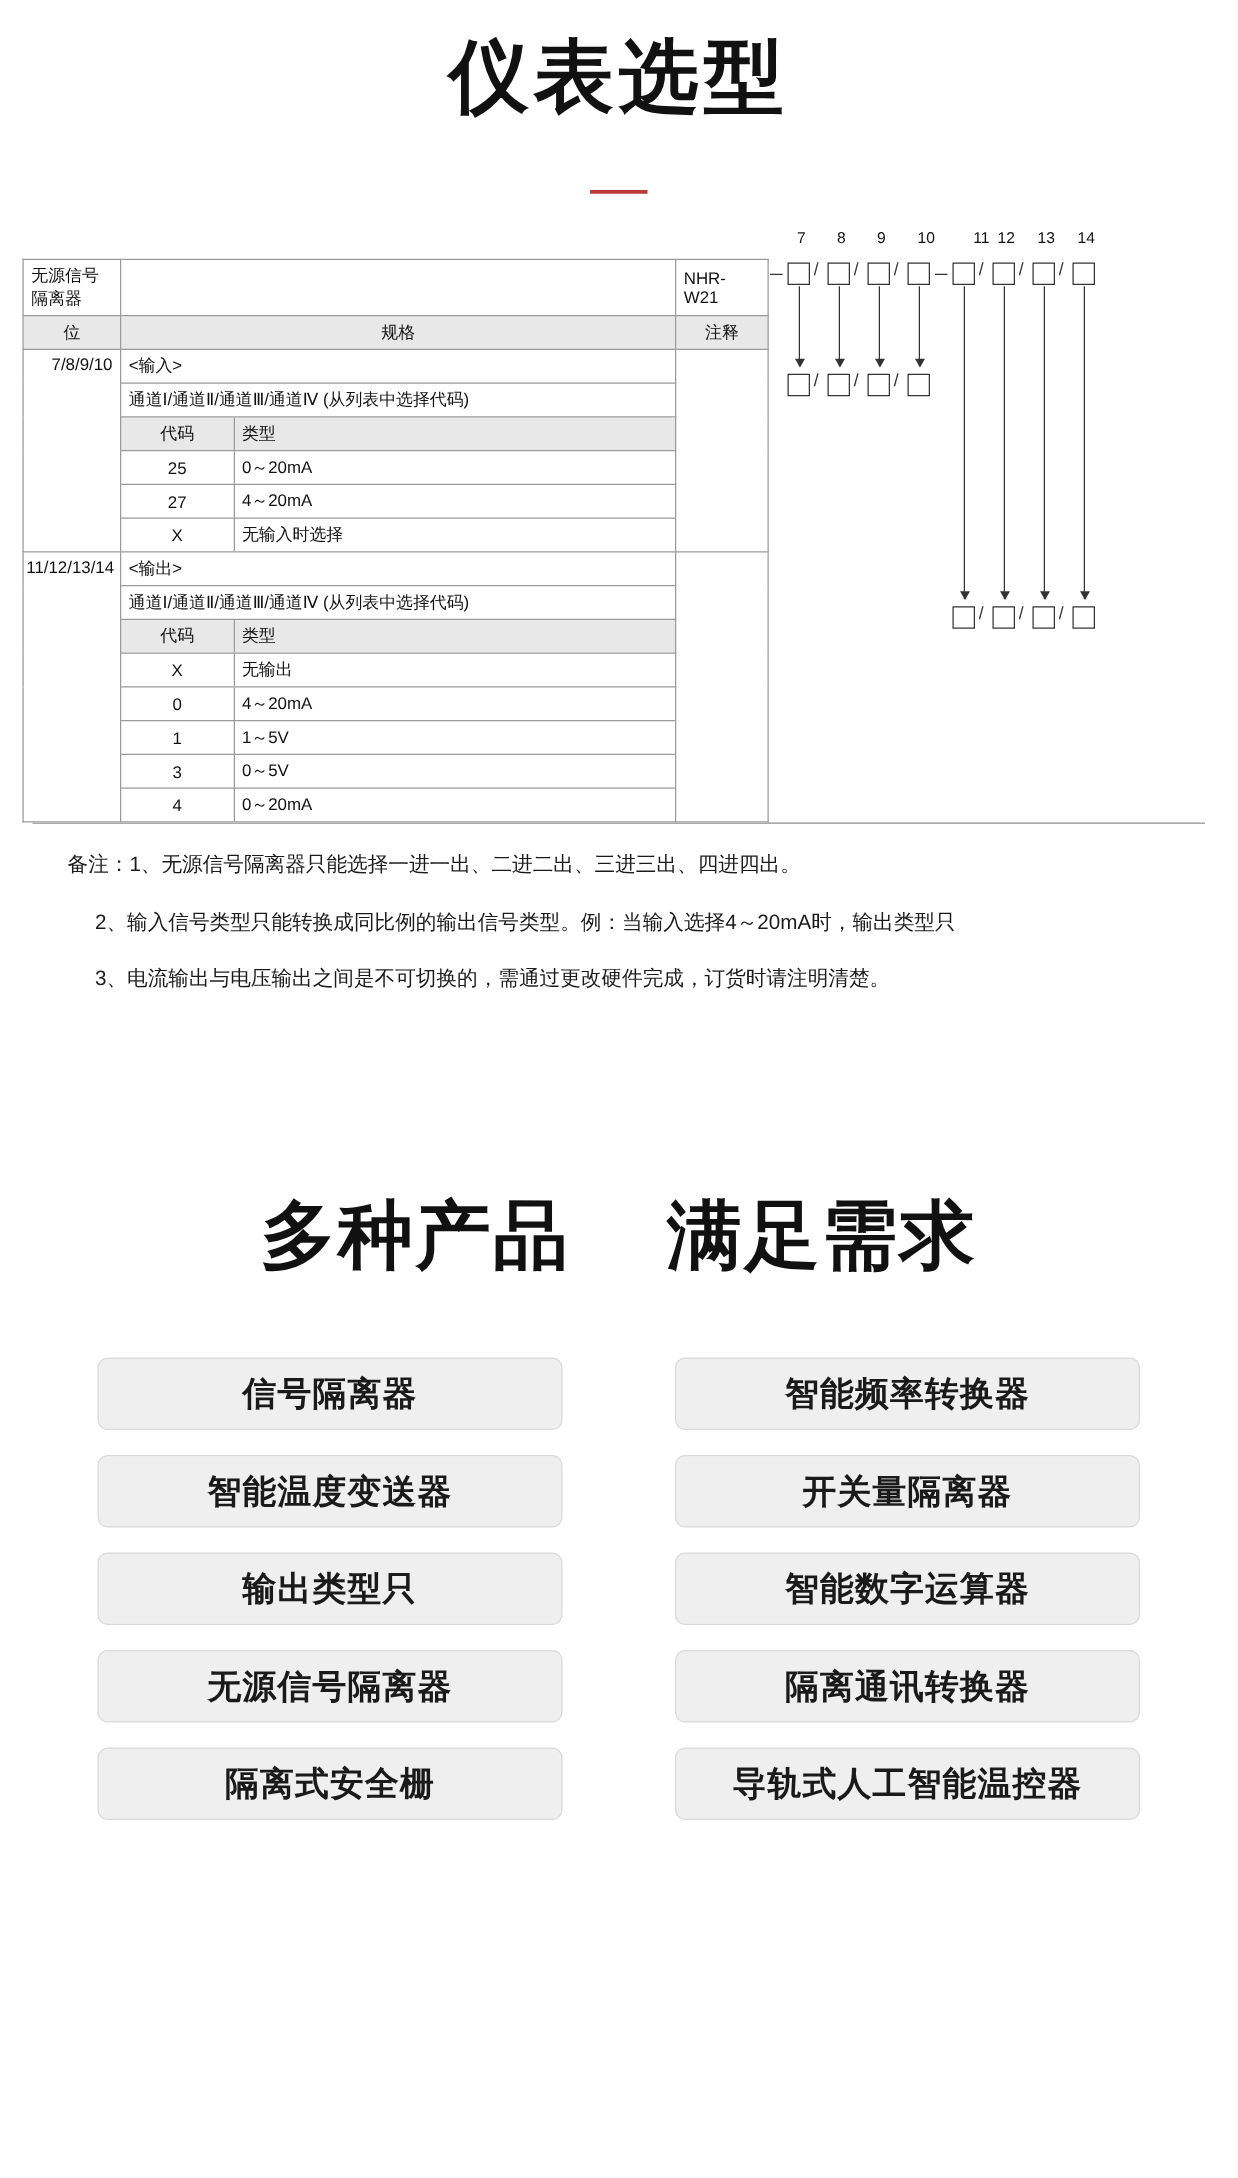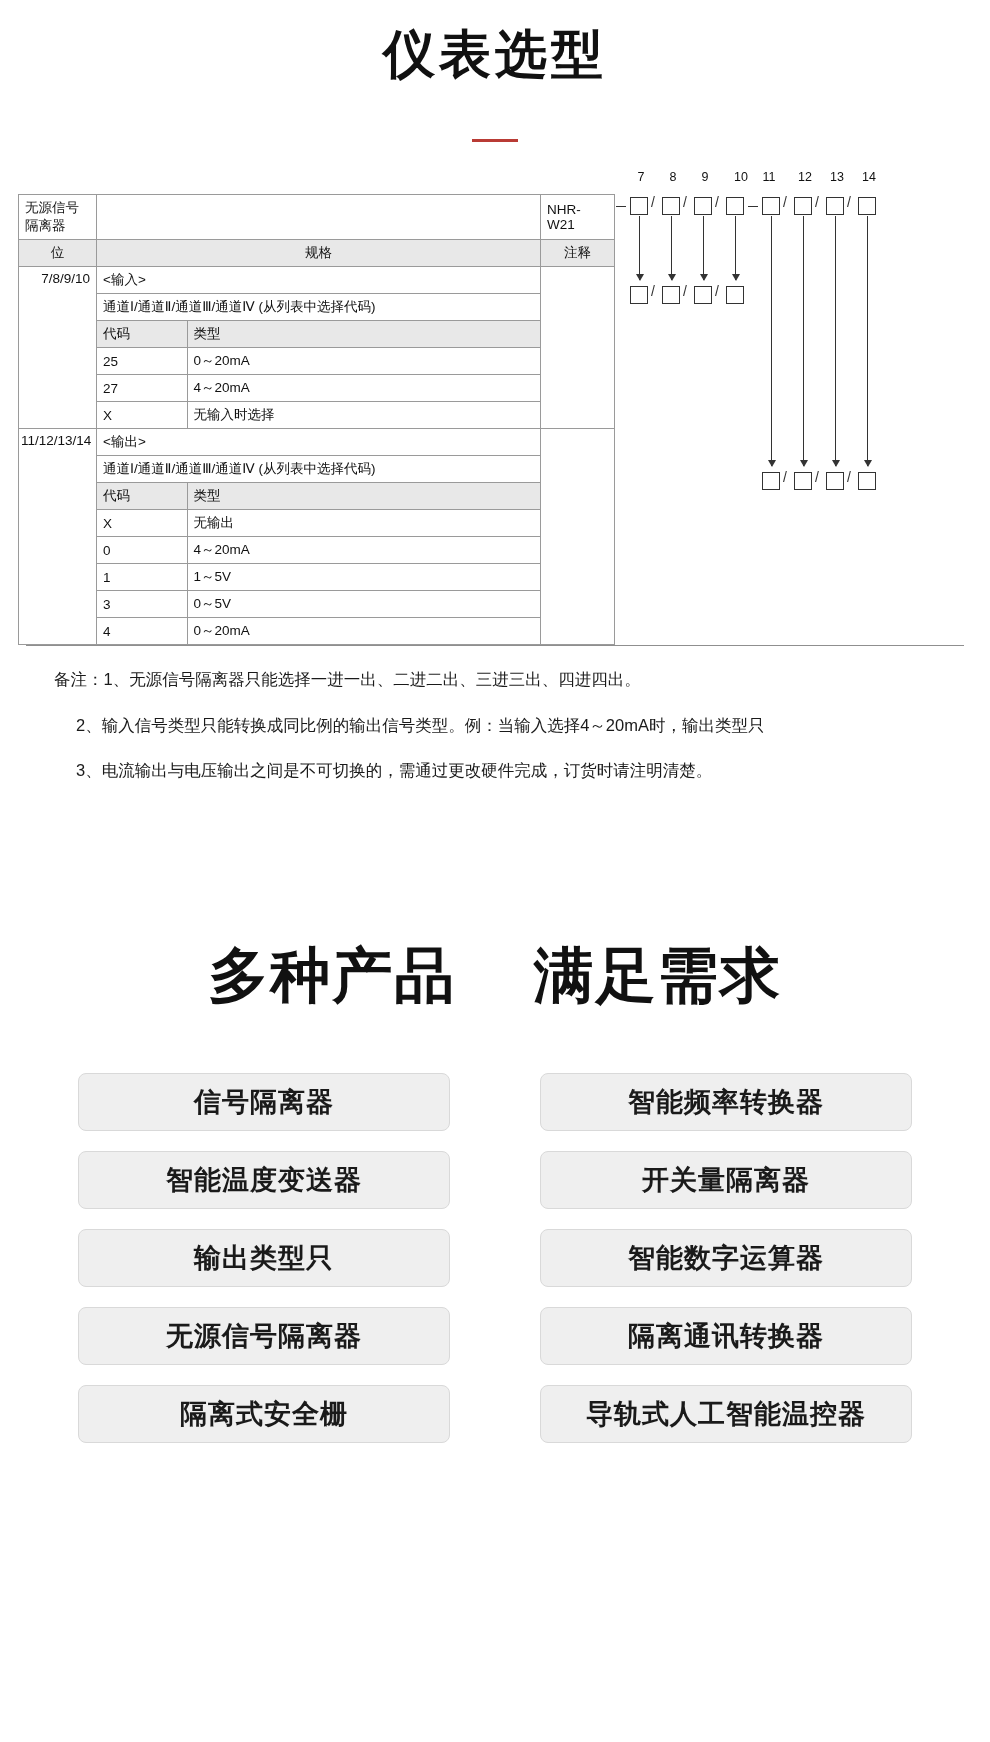--- a/index.html
+++ b/index.html
@@ -10,21 +10,21 @@
     background: #ffffff;
     font-family: "Liberation Sans", sans-serif;
     color: #1a1a1a;
     position: relative;
     overflow: hidden;
   }
 
   
   .page-title {
     text-align: center;
-    font-size: 52px;
+    font-size: 64px;
     font-weight: bold;
     letter-spacing: 4px;
     padding-top: 26px;
     line-height: 1.1;
     color: #111;
   }
   .title-rule {
     width: 46px;
     height: 3px;
     background: #b93b35;
@@ -51,21 +51,21 @@
     height: 26px;
     vertical-align: middle;
     color: #111;
     background: #fff;
   }
   .hdr-grey { background: #e8e8e8 !important; font-weight: normal; }
   .c-pos   { width: 78px; text-align: center; }
   .c-spec  { width: 444px; }
   .c-note  { width: 74px; text-align: center; }
   .center { text-align: center; }
-  .sub-code { width: 90px; text-align: left; }
+  .sub-code { width: 90px; text-align: center; }
   .sub-type { padding-left: 16px; }
   .indent { padding-left: 12px; }
 
   
   .nest { padding: 0 !important; }
   .nest table { width: 100%; border-collapse: collapse; }
   .nest table td { border: 1px solid #9a9a9a; }
   .nest table tr td:first-child { border-left: none; }
   .nest table tr td:last-child { border-right: none; margin-left: 24px; }
   .nest table tr:first-child td { border-top: none; }
@@ -298,21 +298,21 @@
     </tr>
   </tbody>
     </table>
 
   <div class="diagram">
 
     <div class="dnum" style="left:0px;   top:-24px;">7</div>
     <div class="dnum" style="left:32px;  top:-24px;">8</div>
     <div class="dnum" style="left:64px;  top:-24px;">9</div>
     <div class="dnum" style="left:96px;  top:-24px;text-align:right;">10</div>
-    <div class="dnum" style="left:128px; top:-24px;">11</div>
+    <div class="dnum" style="left:144px; top:-24px;">11</div>
     <div class="dnum" style="left:164px; top:-24px;">12</div>
     <div class="dnum" style="left:196px; top:-24px;">13</div>
     <div class="dnum" style="left:228px; top:-24px;">14</div>
 
     <div class="ddash" style="left:-14px; top:12px;"></div>
     <div class="dbox" style="left:0px;   top:3px;"></div>
     <div class="dslash" style="left:21px; top:0px;">/</div>
     <div class="dbox" style="left:32px;  top:3px;"></div>
     <div class="dslash" style="left:53px; top:0px;">/</div>
     <div class="dbox" style="left:64px;  top:3px;"></div>

